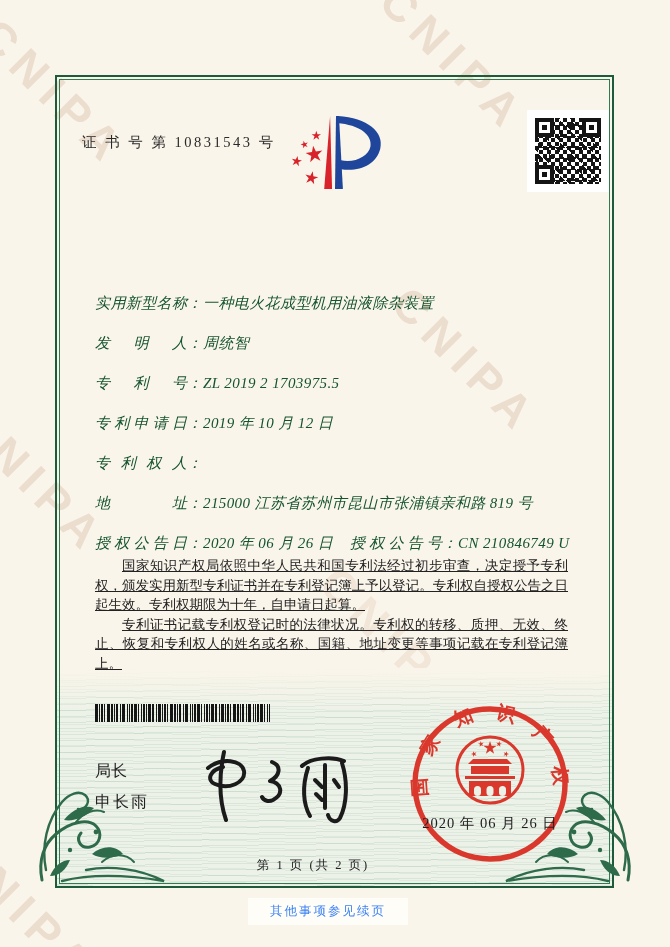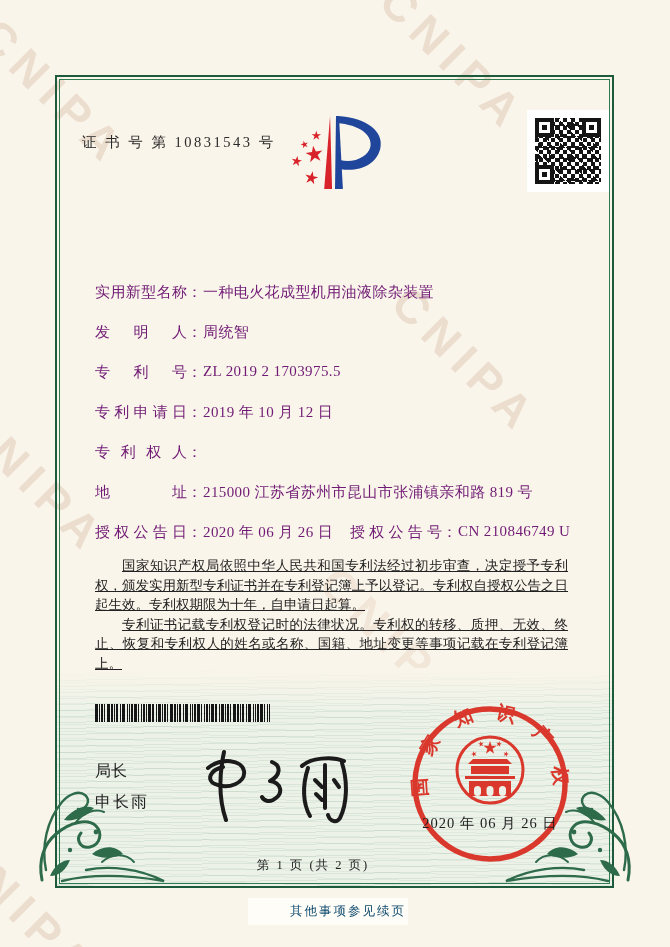--- a/index.html
+++ b/index.html
@@ -42,21 +42,21 @@
       background-size:8px 8px, 11px 11px;background-position:0 0,3px 2px;}
   .finder{position:absolute;width:19px;height:19px;border:4px solid #141414;background:#fff;box-sizing:border-box;}
   .finder span{position:absolute;left:3px;top:3px;width:5px;height:5px;background:#141414;}
   .f-tl{left:0;top:0;} .f-tr{right:0;top:0;} .f-bl{left:0;bottom:0;}
 
   .title{position:absolute;left:0;top:201px;width:670px;text-align:center;
          font-size:33px;font-weight:bold;letter-spacing:11px;text-indent:11px;color:#101010;}
 
   
   .fields{position:absolute;left:95px;top:283px;width:488px;}
-  .frow{height:40px;display:flex;align-items:flex-start;font-size:15px;color:#701a75;}
+  .frow{height:40px;display:flex;align-items:center;font-size:15px;color:#14532d;font-style:italic;}
   .flabel{width:92px;text-align:justify;text-align-last:justify;text-justify:inter-character;flex:none;}
   .fcolon{width:16px;flex:none;}
   .fvalue{letter-spacing:0.4px;}
   .gr-val{width:147px;flex:none;letter-spacing:0.4px;}
 
   
   .notice{position:absolute;left:95px;top:556px;width:473px;font-size:13.5px;
           line-height:19.6px;text-align:justify;color:#222;}
   .notice p{margin:0;text-indent:2em;text-decoration:underline;}
 
@@ -67,22 +67,22 @@
   .sig-name{position:absolute;left:95px;top:792px;font-size:16px;color:#222;
             font-family:"Liberation Sans","DejaVu Sans",sans-serif;letter-spacing:2px;}
   .sig-hand{position:absolute;left:190px;top:738px;width:178px;height:88px;}
 
   .seal{position:absolute;left:408px;top:702px;width:164px;height:164px;}
   .seal-date{position:absolute;left:404px;top:814px;width:172px;text-align:center;
              font-size:14.5px;letter-spacing:1px;color:#1d1d1d;z-index:6;}
 
   .page-num{position:absolute;left:0;top:857px;width:626px;text-align:center;
             font-size:12.5px;letter-spacing:2px;color:#222;}
-  .cont-note{position:absolute;left:248px;top:898px;width:156px;text-align:right;
-             background:#fffdf7;padding:5px 2px;font-size:12.5px;letter-spacing:2px;color:#0c4a6e;}
+  .cont-note{position:absolute;left:248px;top:898px;width:156px;text-align:center;
+             background:#fffdf7;padding:5px 2px;font-size:12.5px;letter-spacing:2px;color:#3b82f6;}
 
   .flourish{position:absolute;width:140px;height:135px;z-index:3;}
   .fl-left{left:32px;top:752px;}
   .fl-right{left:498px;top:752px;transform:scaleX(-1);}
 </style>
 </head>
 <body>
 
 <div id="page">
 

